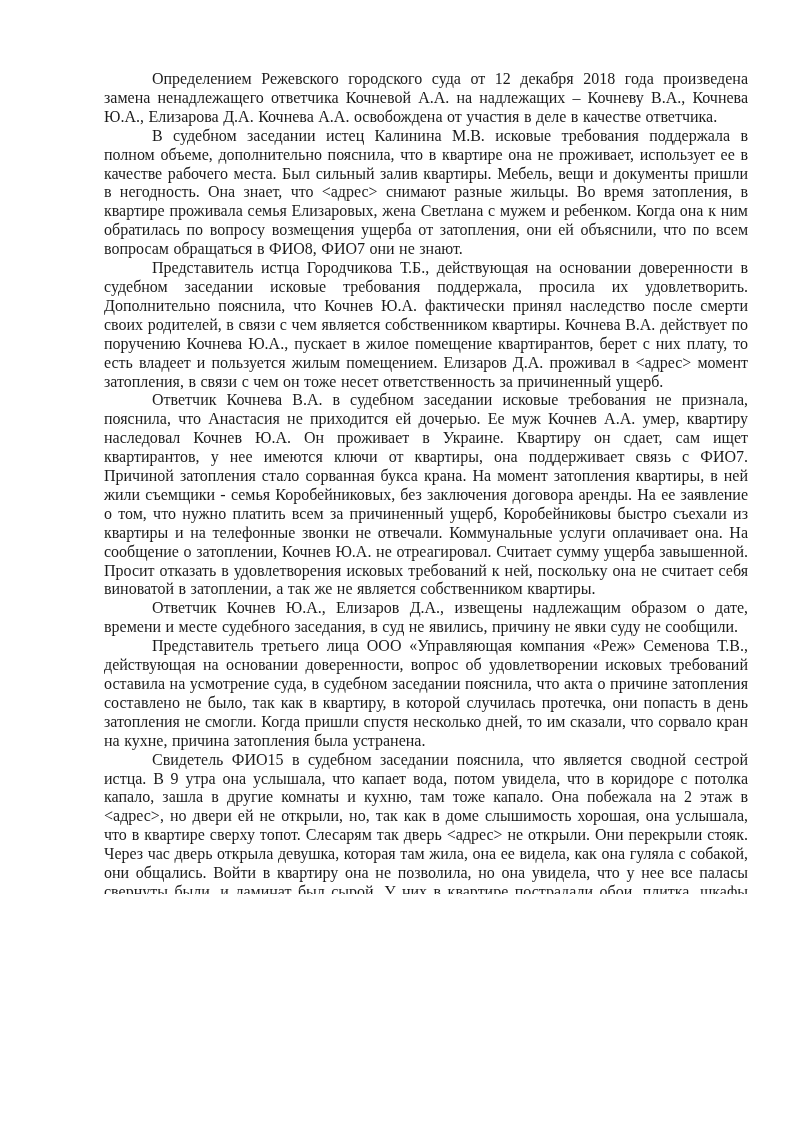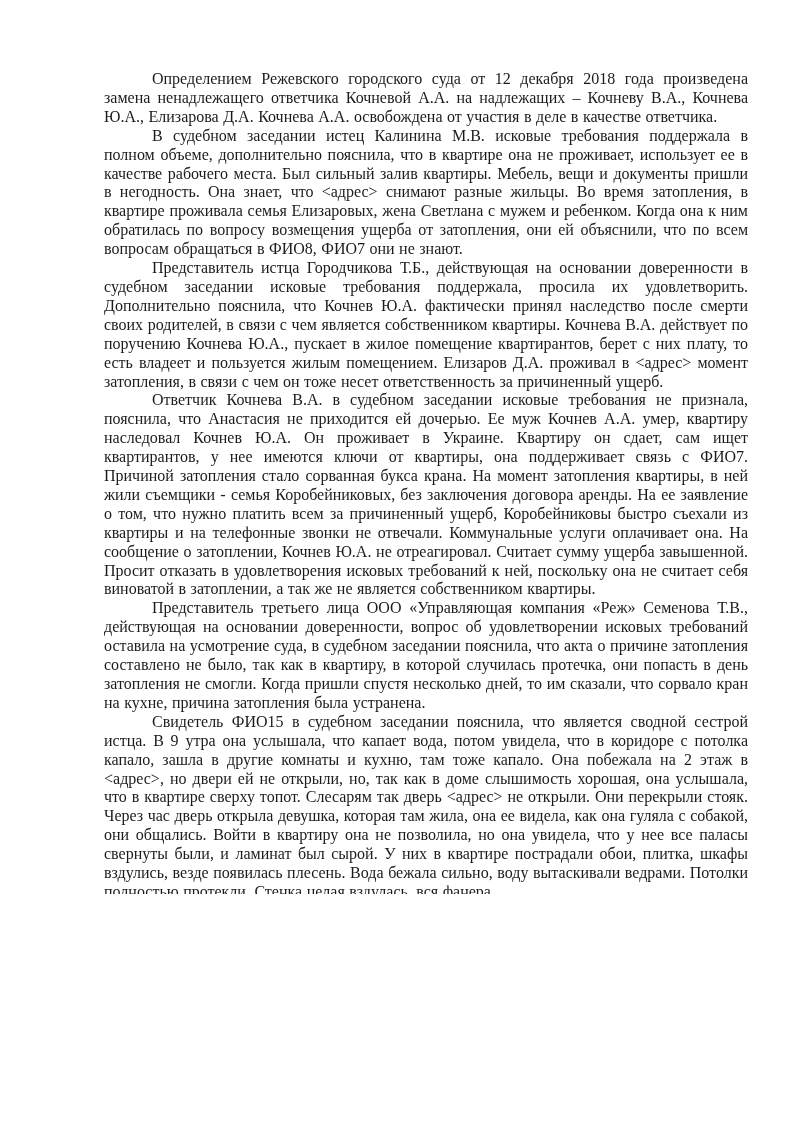--- a/index.html
+++ b/index.html
@@ -35,16 +35,17 @@
 </style>
 </head>
 <body>
 
 <div class="page" style="background: rgb(255, 255, 255);">
   <div class="content" style="color: rgb(27, 27, 27);">
     <p>Определением Режевского городского суда от 12 декабря 2018 года произведена замена ненадлежащего ответчика Кочневой А.А. на надлежащих – Кочневу В.А., Кочнева Ю.А., Елизарова Д.А. Кочнева А.А. освобождена от участия в деле в качестве ответчика.</p>
     <p>В судебном заседании истец Калинина М.В. исковые требования поддержала в полном объеме, дополнительно пояснила, что в квартире она не проживает, использует ее в качестве рабочего места. Был сильный залив квартиры. Мебель, вещи и документы пришли в негодность. Она знает, что &lt;адрес&gt; снимают разные жильцы. Во время затопления, в квартире проживала семья Елизаровых, жена Светлана с мужем и ребенком. Когда она к ним обратилась по вопросу возмещения ущерба от затопления, они ей объяснили, что по всем вопросам обращаться в ФИО8, ФИО7 они не знают.</p>
     <p>Представитель истца Городчикова Т.Б., действующая на основании доверенности в судебном заседании исковые требования поддержала, просила их удовлетворить. Дополнительно пояснила, что Кочнев Ю.А. фактически принял наследство после смерти своих родителей, в связи с чем является собственником квартиры. Кочнева В.А. действует по поручению Кочнева Ю.А., пускает в жилое помещение квартирантов, берет с них плату, то есть владеет и пользуется жилым помещением. Елизаров Д.А. проживал в &lt;адрес&gt; момент затопления, в связи с чем он тоже несет ответственность за причиненный ущерб.</p>
     <p>Ответчик Кочнева В.А. в судебном заседании исковые требования не признала, пояснила, что Анастасия не приходится ей дочерью. Ее муж Кочнев А.А. умер, квартиру наследовал Кочнев Ю.А. Он проживает в Украине. Квартиру он сдает, сам ищет квартирантов, у нее имеются ключи от квартиры, она поддерживает связь с ФИО7. Причиной затопления стало сорванная букса крана. На момент затопления квартиры, в ней жили съемщики - семья Коробейниковых, без заключения договора аренды. На ее заявление о том, что нужно платить всем за причиненный ущерб, Коробейниковы быстро съехали из квартиры и на телефонные звонки не отвечали. Коммунальные услуги оплачивает она. На сообщение о затоплении, Кочнев Ю.А. не отреагировал. Считает сумму ущерба завышенной. Просит отказать в удовлетворения исковых требований к ней, поскольку она не считает себя виноватой в затоплении, а так же не является собственником квартиры.</p>
+    <p>Ответчик Кочнев Ю.А., Елизаров Д.А., извещены надлежащим образом о дате, времени и месте судебного заседания, в суд не явились, причину не явки суду не сообщили.</p>
     <p>Представитель третьего лица ООО «Управляющая компания «Реж» Семенова Т.В., действующая на основании доверенности, вопрос об удовлетворении исковых требований оставила на усмотрение суда, в судебном заседании пояснила, что акта о причине затопления составлено не было, так как в квартиру, в которой случилась протечка, они попасть в день затопления не смогли. Когда пришли спустя несколько дней, то им сказали, что сорвало кран на кухне, причина затопления была устранена.</p>
     <p>Свидетель ФИО15 в судебном заседании пояснила, что является сводной сестрой истца. В 9 утра она услышала, что капает вода, потом увидела, что в коридоре с потолка капало, зашла в другие комнаты и кухню, там тоже капало. Она побежала на 2 этаж в &lt;адрес&gt;, но двери ей не открыли, но, так как в доме слышимость хорошая, она услышала, что в квартире сверху топот. Слесарям так дверь &lt;адрес&gt; не открыли. Они перекрыли стояк. Через час дверь открыла девушка, которая там жила, она ее видела, как она гуляла с собакой, они общались. Войти в квартиру она не позволила, но она увидела, что у нее все паласы свернуты были, и ламинат был сырой. У них в квартире пострадали обои, плитка, шкафы вздулись, везде появилась плесень. Вода бежала сильно, воду вытаскивали ведрами. Потолки полностью протекли. Стенка целая вздулась, вся фанера</p>
   </div>
 </div>
 
 </body></html>

